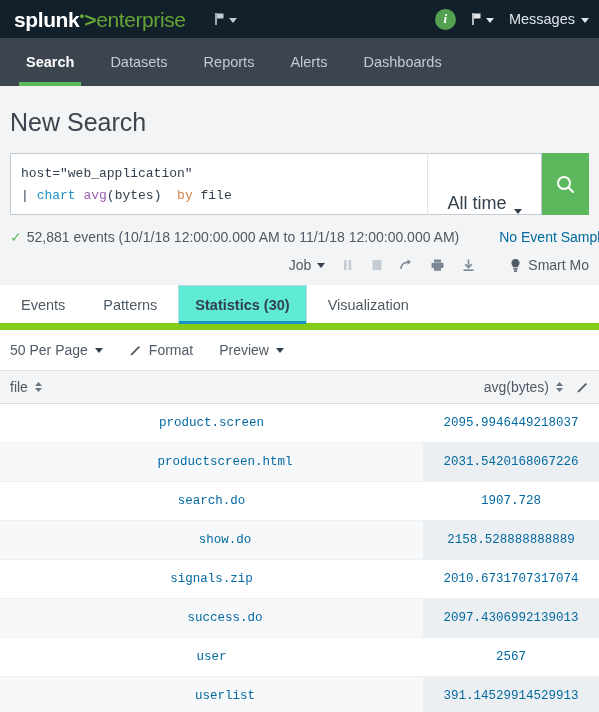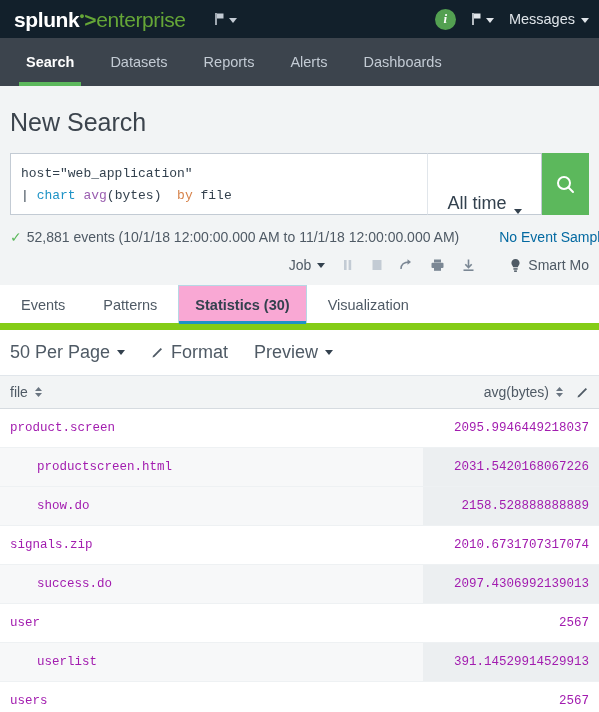--- a/index.html
+++ b/index.html
@@ -244,38 +244,38 @@
     cursor: pointer;
     position: relative;
     white-space: nowrap;
     border: 1px solid transparent;
     border-bottom: none;
   }
   .restab.active {
     color: #33414e;
     font-weight: bold;
     border-color: #b6d7e4;
-    background: #f9a8d4;
+    background: #5eead4;
   }
   .restab.active::after {
     content: "";
     position: absolute;
     left: 0; right: 0; bottom: -1px;
     height: 3px;
     background: #1e93c6;
   }
 
   
   .tablectl {
     display: flex;
     align-items: center;
     gap: 26px;
     padding: 12px 10px 12px 10px;
     background: #ffffff;
-    font-size: 18px;
+    font-size: 14px;
     color: #4f5a65;
     white-space: nowrap;
   }
   .ctlitem {
     display: flex;
     align-items: center;
     gap: 7px;
     cursor: pointer;
   }
 
@@ -301,25 +301,26 @@
     display: flex;
     align-items: center;
     gap: 6px;
     cursor: pointer;
   }
   .th-inner.right { justify-content: flex-end; }
 
   table.results td {
     font-family: "Liberation Mono", monospace;
     font-size: 12.5px;
-    color: #a21caf;
+    color: #0369a1;
     padding: 12px 10px;
     border-bottom: 1px solid #eef1f3;
     white-space: nowrap;
     overflow: hidden;
+    text-align: center;
   }
   td.cell-file  { text-align: left; }
   td.cell-value { text-align: right; }
   tr.odd td.cell-file  { background: #f7f8f9; padding-left: 37px; }
   tr.odd td.cell-value { background: #eceff1; }
   tr.even td { background: #ffffff; }
   td.cell-file { cursor: pointer; }
 
   .sortarrows { display: inline-block; line-height: 0; }
 </style>
@@ -519,20 +520,24 @@
   </thead>
   <tbody>
     <tr class="even">
       <td class="cell-file">product.screen</td>
       <td class="cell-value">2095.9946449218037</td>
     </tr>
     <tr class="odd">
       <td class="cell-file">productscreen.html</td>
       <td class="cell-value">2031.5420168067226</td>
     </tr>
+    <tr class="even">
+      <td class="cell-file">search.do</td>
+      <td class="cell-value">1907.728</td>
+    </tr>
     <tr class="odd">
       <td class="cell-file">show.do</td>
       <td class="cell-value">2158.528888888889</td>
     </tr>
     <tr class="even">
       <td class="cell-file">signals.zip</td>
       <td class="cell-value">2010.6731707317074</td>
     </tr>
     <tr class="odd">
       <td class="cell-file">success.do</td>

